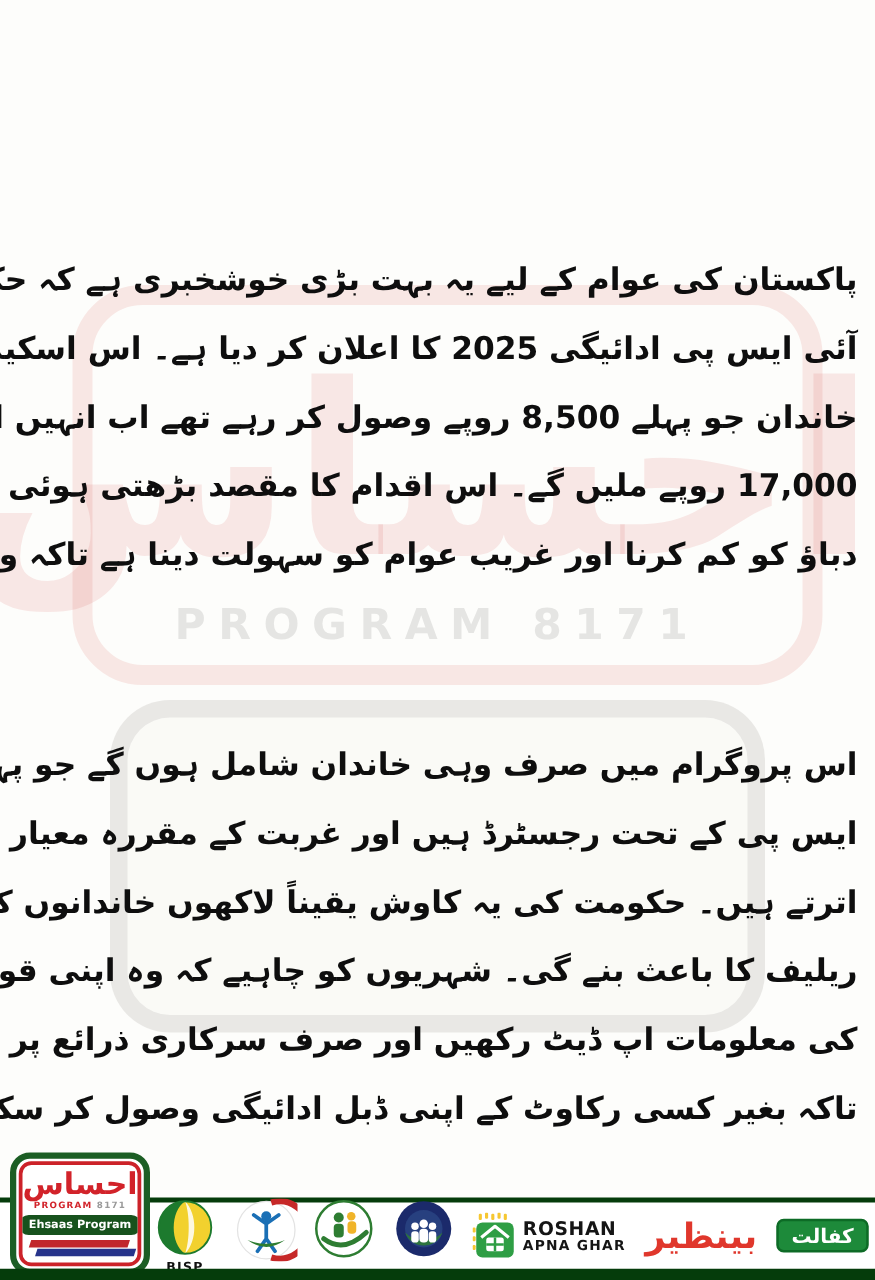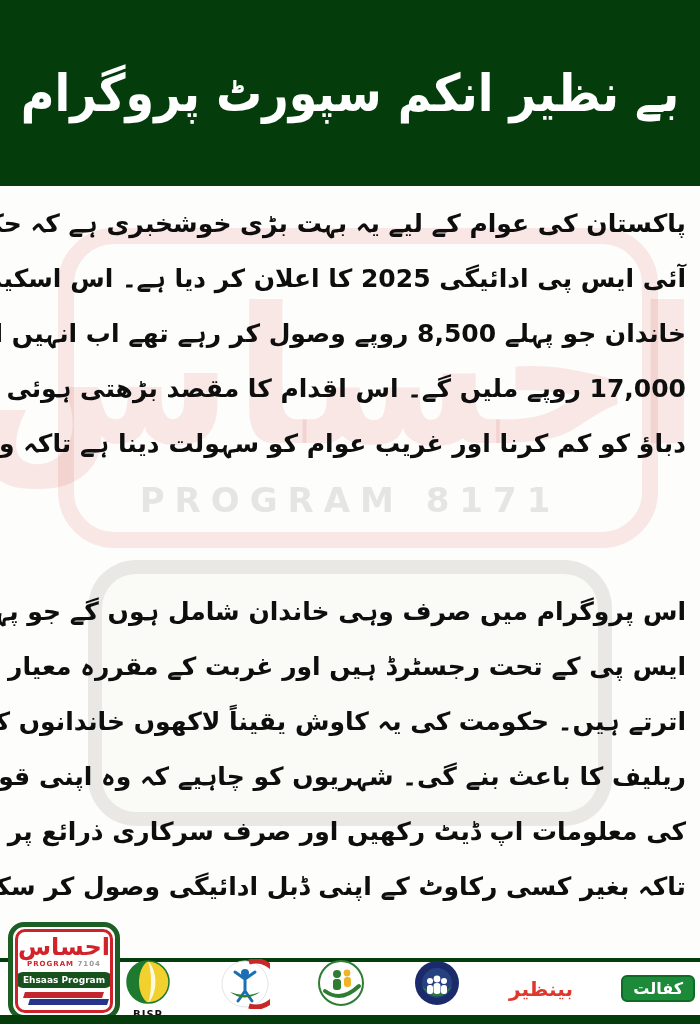--- a/index.html
+++ b/index.html
@@ -49,21 +49,21 @@
   .roshan-text{line-height:1;color:#151515;}
   .roshan-text .r1{font-size:15px;font-weight:bold;letter-spacing:.5px;}
   .roshan-text .r2{font-size:11px;font-weight:bold;letter-spacing:1px;}
 
   
   .badge-yellow{background:#ffd21e;color:#2c1c00;font-weight:bold;font-size:15px;
                 direction:rtl;padding:4px 9px;border-radius:6px;white-space:nowrap;flex:0 0 auto;}
   .badge-green{background:#1d8a3a;border:2px solid #0d6b26;color:#fff;font-weight:bold;
                font-size:16px;direction:rtl;padding:2px 10px;border-radius:6px;
                white-space:nowrap;flex:0 0 auto;}
-  .benazir-red{color:#e0372c;font-weight:bold;font-size:20px;direction:rtl;
+  .benazir-red{color:#e0372c;font-weight:bold;font-size:28px;direction:rtl;
                white-space:nowrap;flex:0 0 auto;}
 
   
   .ehsaas-card{position:absolute;left:8px;top:922px;width:112px;height:98px;z-index:7;
                background:#ffffff;border:5px solid #1c5e24;border-radius:16px;
                box-sizing:border-box;padding:2px;}
   .ehsaas-inner{width:100%;height:100%;box-sizing:border-box;border:3px solid #cc2229;
                 border-radius:10px;background:#fff;display:flex;flex-direction:column;
                 align-items:center;justify-content:flex-start;overflow:hidden;}
   .ehsaas-urdu{color:#d2232a;font-size:24px;font-weight:bold;line-height:26px;direction:rtl;margin-top:2px;}
@@ -73,23 +73,20 @@
                padding:3px 8px;border-radius:9px;margin-top:4px;white-space:nowrap;}
   .stripes{width:86%;margin-top:4px;}
   .stripe-red{height:6px;background:#c1272d;transform:skewX(-18deg);}
   .stripe-blue{height:6px;background:#27348b;transform:skewX(-18deg) translateX(5px);margin-top:1px;}
 </style>
 </head>
 <body>
 
 <div class="page">
 
-  <header class="header">
-    <h1 class="title">بے نظیر انکم سپورٹ پروگرام</h1>
-  </header>
 
   <div class="wm-frame-pink"></div>
   <div class="wm-frame-gray"></div>
   <div class="wm-logo">
     <div class="wm-urdu">احساس</div>
     <div class="wm-sub">PROGRAM 8171</div>
   </div>
 
   <section class="para para1">
     <p>پاکستان کی عوام کے لیے یہ بہت بڑی خوشخبری ہے کہ حکومت نے ڈبل بی</p>
@@ -150,34 +147,56 @@
         <path d="M9 27 A16 16 0 0 0 39 27 A18 13 0 0 1 9 27 Z" fill="#2e7d32" opacity="0.85"></path>
         <circle cx="17" cy="22" r="3" fill="#ffffff"></circle>
           <rect x="14" y="26" width="6" height="9" rx="2.5" fill="#ffffff"></rect>
         <circle cx="24" cy="20" r="3.4" fill="#ffffff"></circle>
           <rect x="20.5" y="24" width="7" height="11" rx="3" fill="#ffffff"></rect>
         <circle cx="31" cy="22" r="3" fill="#ffffff"></circle>
           <rect x="28" y="26" width="6" height="9" rx="2.5" fill="#ffffff"></rect>
       </svg>
     </div>
 
+    <div class="roshan">
+      <svg width="36" height="38" viewBox="0 0 36 38">
+        <rect x="3" y="8" width="30" height="28" rx="5" fill="#2e9e44"></rect>
+        <path d="M7 20 L18 11 L29 20" fill="none" stroke="#ffffff" stroke-width="2.5" stroke-linejoin="round"></path>
+        <rect x="11" y="20" width="14" height="11" rx="2" fill="#ffffff"></rect>
+        <path d="M18 20 V31 M11 25.5 H25" stroke="#2e9e44" stroke-width="2"></path>
+        <g fill="#f6c731">
+          <rect x="5" y="1" width="2.5" height="5" rx="1"></rect>
+            <rect x="10" y="0" width="2.5" height="5" rx="1"></rect>
+          <rect x="15" y="1" width="2.5" height="5" rx="1"></rect>
+            <rect x="20" y="0" width="2.5" height="5" rx="1"></rect>
+          <rect x="25" y="1" width="2.5" height="5" rx="1"></rect>
+          <rect x="0" y="12" width="2.5" height="4" rx="1"></rect>
+            <rect x="0" y="19" width="2.5" height="4" rx="1"></rect>
+          <rect x="0" y="26" width="2.5" height="4" rx="1"></rect>
+        </g>
+      </svg>
+      <div class="roshan-text">
+        <div class="r1">ROSHAN</div>
+        <div class="r2">APNA GHAR</div>
+      </div>
+    </div>
 
 
     <div class="benazir-red">بینظیر</div>
 
     <div class="badge-green">کفالت</div>
 
   </div>
 
   <div class="ehsaas-card">
     <div class="ehsaas-inner">
       <div class="ehsaas-urdu">احساس</div>
       <div class="ehsaas-prog">
         <span class="p1">PROGRAM</span>
-        <span class="p2">7104</span>
+        <span class="p2">8171</span>
       </div>
       <div class="ehsaas-pill">Ehsaas Program</div>
       <div class="stripes">
         <div class="stripe-red"></div>
         <div class="stripe-blue"></div>
       </div>
     </div>
   </div>
 
   <div class="bottom-bar"></div>

